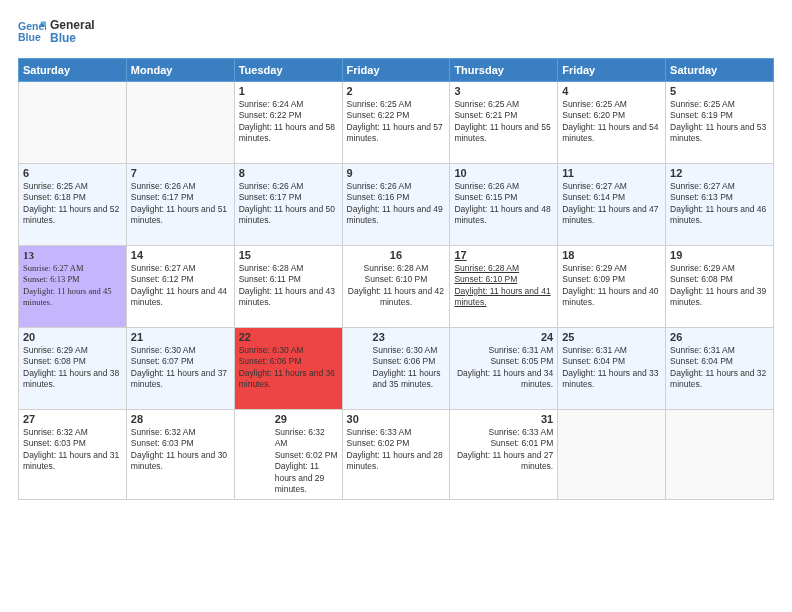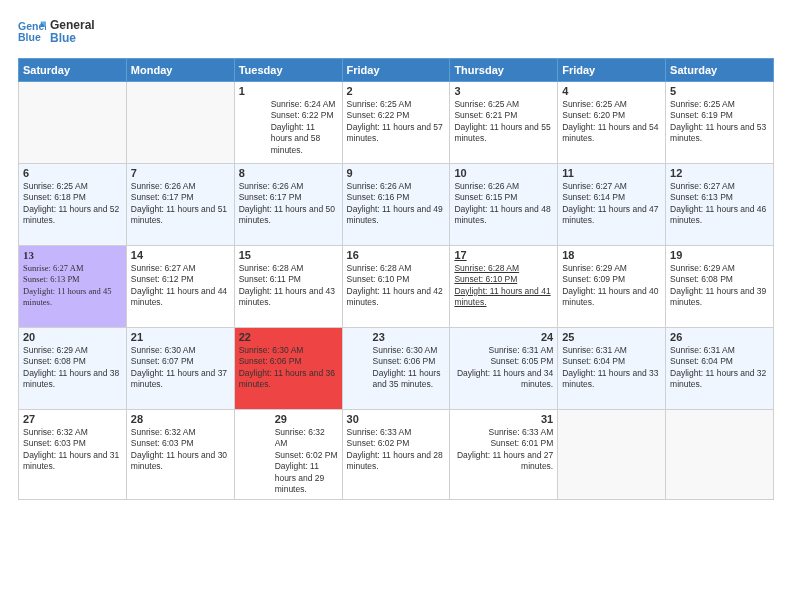--- a/index.html
+++ b/index.html
@@ -122,21 +122,21 @@
           <th class="day-header">Friday</th>
           <th class="day-header">Saturday</th>
         </tr>
     </thead>
     <tbody id="calendar-body">
     <tr>
           <td class="cal-cell empty"></td>
           <td class="cal-cell empty"></td>
           <td class="cal-cell" style="background: rgb(255, 255, 255);">
             <span class="day-num">1</span>
-            <div class="cell-text" style="white-space: pre-line; margin-left: 32px;">Sunrise: 6:24 AM
+            <div class="cell-text" style="white-space: pre-line;">Sunrise: 6:24 AM
 Sunset: 6:22 PM
 Daylight: 11 hours and 58 minutes.</div>
           </td>
           <td class="cal-cell" style="background: rgb(255, 255, 255);">
             <span class="day-num">2</span>
             <div class="cell-text" style="white-space: pre-line;">Sunrise: 6:25 AM
 Sunset: 6:22 PM
 Daylight: 11 hours and 57 minutes.</div>
           </td>
           <td class="cal-cell" style="background: rgb(255, 255, 255);">
@@ -214,21 +214,21 @@
             <div class="cell-text" style="white-space: pre-line;">Sunrise: 6:27 AM
 Sunset: 6:12 PM
 Daylight: 11 hours and 44 minutes.</div>
           </td>
           <td class="cal-cell" style="background: rgb(255, 255, 255);">
             <span class="day-num">15</span>
             <div class="cell-text" style="white-space: pre-line;">Sunrise: 6:28 AM
 Sunset: 6:11 PM
 Daylight: 11 hours and 43 minutes.</div>
           </td>
-          <td class="cal-cell" style="background: rgb(255, 255, 255);">
+          <td class="cal-cell" style="background: rgb(255, 255, 255); text-align: center;">
             <span class="day-num">16</span>
             <div class="cell-text" style="white-space: pre-line;">Sunrise: 6:28 AM
 Sunset: 6:10 PM
 Daylight: 11 hours and 42 minutes.</div>
           </td>
           <td class="cal-cell" style="background: rgb(255, 255, 255); text-decoration: underline;">
             <span class="day-num">17</span>
             <div class="cell-text" style="white-space: pre-line;">Sunrise: 6:28 AM
 Sunset: 6:10 PM
 Daylight: 11 hours and 41 minutes.</div>

